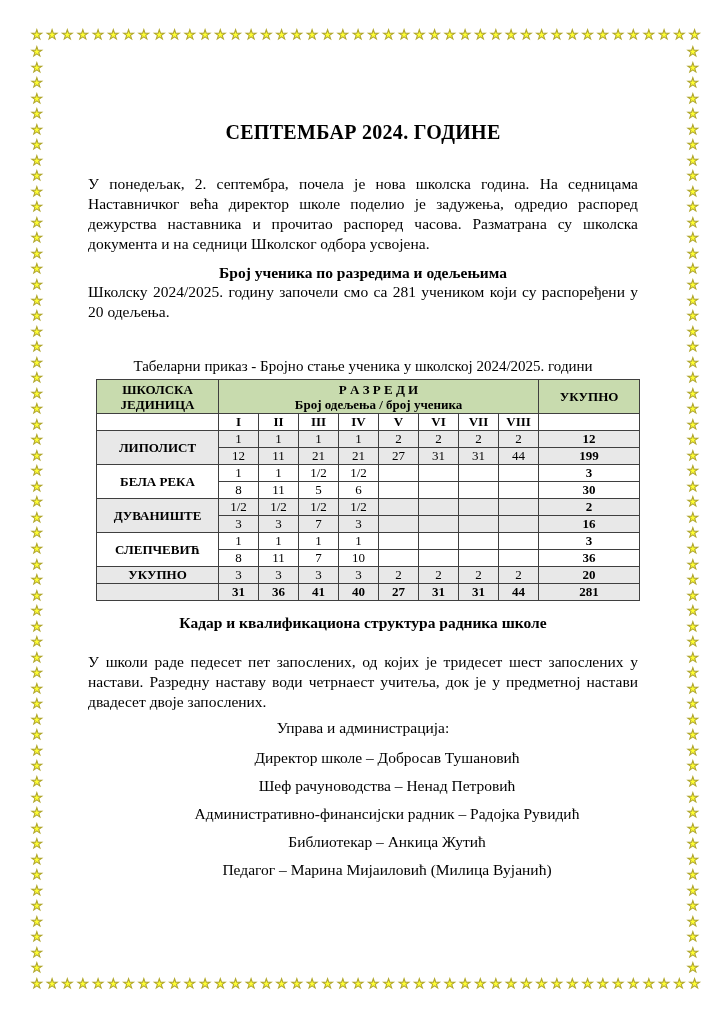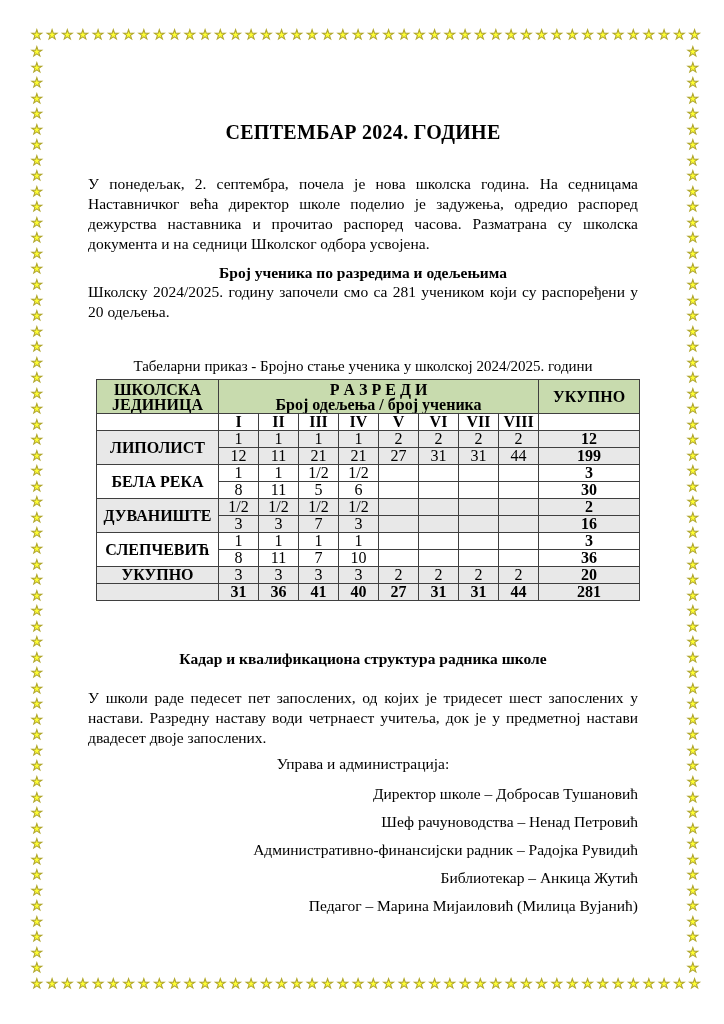--- a/index.html
+++ b/index.html
@@ -52,21 +52,21 @@
     font-size: 15px; line-height: 18px;
     text-align: center;
   }
 
   
   table.enrollment {
     border-collapse: collapse;
     table-layout: fixed;
     width: 543px;
     margin: 4px 0 0 8px;
-    font-size: 16px;
+    font-size: 13px;
     border-radius: 19px;
   }
   table.enrollment col.c-name { width: 122px; }
   table.enrollment col.c-cls  { width: 40px;  }
   table.enrollment col.c-tot  { width: 101px; }
   table.enrollment th, table.enrollment td {
     border: 1px solid #3f3f3f;
     text-align: center; vertical-align: middle;
     padding: 0 2px; height: 17px; line-height: 14px;
     overflow: hidden; white-space: nowrap;
@@ -74,31 +74,31 @@
   table.enrollment tr.hdr-main th {
     background: var(--header-bg, #c8dbae);
     font-weight: bold; height: 34px;
     line-height: 15px; white-space: normal;
   }
   table.enrollment tr.hdr-roman th { font-weight: bold; background: #fff; }
   table.enrollment tr.shaded td { background: var(--shaded-bg, #e8e8e8); }
   table.enrollment td.name { font-weight: bold; }
   table.enrollment td.total { font-weight: bold; }
 
-  .h-sec2 { margin-top: 49px; }
+  .h-sec2 { margin-top: 13px; }
   .p-sec2 { margin-top: 20px; }
   .admin-heading {
     margin-top: 6px;
     font-size: 15.5px; line-height: 20px;
     text-align: center;
   }
   .staff-list { margin-top: 10px; }
   .staff-list p {
     font-size: 15.5px; line-height: 20px;
-    margin-bottom: 8px; text-align: right; margin-left: 48px;
+    margin-bottom: 8px; text-align: center; margin-left: 48px;
   }
 </style>
 </head>
 <body>
 
 <div class="page">
 
   <div class="star-strip strip-top">
       <span class="star">★</span>
       <span class="star">★</span>

